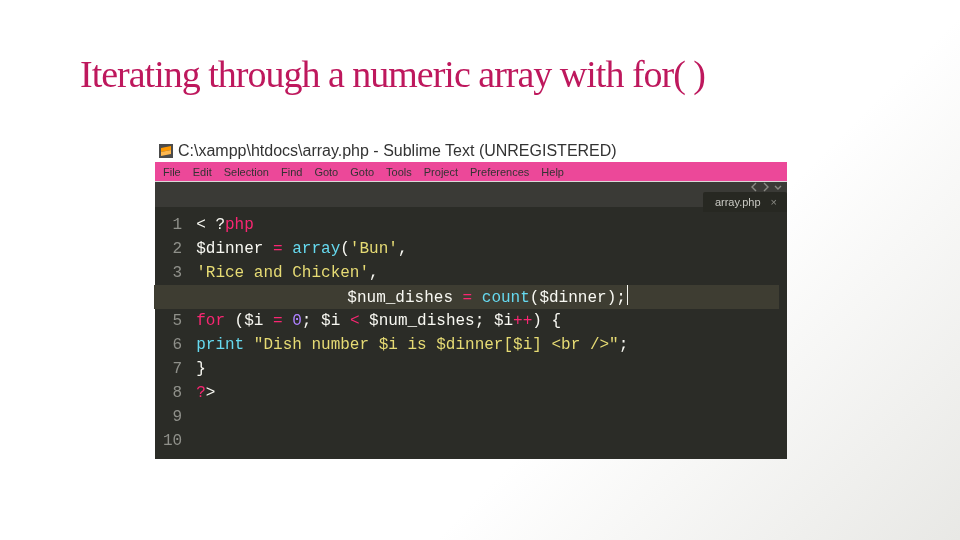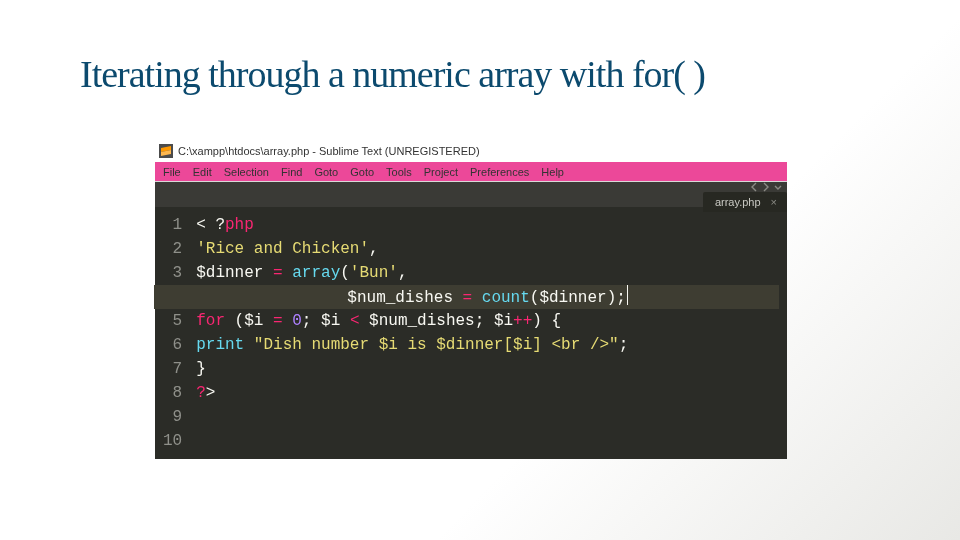--- a/index.html
+++ b/index.html
@@ -8,37 +8,37 @@
     background: linear-gradient(135deg, #ffffff 0%, #ffffff 65%, #e8e8e5 100%);
     font-family: Georgia, "Book Antiqua", serif;
     position: relative;
   }
   .slide-title {
     position: absolute;
     left: 80px;
     top: 52px;
     font-size: 38px;
     font-weight: 400;
-    color: #0c4a6e;
+    color: #be185d;
     letter-spacing: -1px;
   }
   .editor-window {
     position: absolute;
     left: 155px;
     top: 140px;
     width: 632px;
     font-family: "Segoe UI", Tahoma, sans-serif;
   }
   .titlebar {
     height: 22px;
     background: #ffffff;
     display: flex;
     align-items: center;
     padding: 0 4px;
-    font-size: 11px;
+    font-size: 16px;
     color: #333;
   }
   .app-icon {
     width: 14px;
     height: 14px;
     margin-right: 5px;
     display: inline-flex;
   }
   .menubar {
     height: 20px;
@@ -193,22 +193,22 @@
       <div>4</div>
       <div>5</div>
       <div>6</div>
       <div>7</div>
       <div>8</div>
       <div>9</div>
       <div>10</div>
     </div>
     <div class="code">
       <div class="line"><span class="c-plain">&lt; ?</span><span class="c-kw">php</span></div>
+      <div class="line"><span class="c-plain">$dinner </span><span class="c-op">=</span><span class="c-plain"> </span><span class="c-func">array</span><span class="c-punc">(</span><span class="c-str">'Bun'</span><span class="c-punc">,</span></div>
       <div class="line"><span class="c-str">'Rice and Chicken'</span><span class="c-punc">,</span></div>
-      <div class="line"><span class="c-plain">$dinner </span><span class="c-op">=</span><span class="c-plain"> </span><span class="c-func">array</span><span class="c-punc">(</span><span class="c-str">'Bun'</span><span class="c-punc">,</span></div>
       <div class="line hl"><span class="c-plain">$num_dishes </span><span class="c-op">=</span><span class="c-plain"> </span><span class="c-func">count</span><span class="c-punc">($dinner);</span><span class="cursor"></span></div>
       <div class="line"><span class="c-kw">for</span><span class="c-plain"> ($i </span><span class="c-op">=</span><span class="c-plain"> </span><span class="c-num">0</span><span class="c-plain">; $i </span><span class="c-op">&lt;</span><span class="c-plain"> $num_dishes; $i</span><span class="c-op">++</span><span class="c-punc">) {</span></div>
       <div class="line"><span class="c-func">print</span><span class="c-plain"> </span><span class="c-str">"Dish number $i is $dinner[$i] &lt;br /&gt;"</span><span class="c-punc">;</span></div>
       <div class="line"><span class="c-punc">}</span></div>
       <div class="line"><span class="c-kw">?</span><span class="c-plain">&gt;</span></div>
       <div class="line"></div>
     </div>
   </div>
 
 </div>

